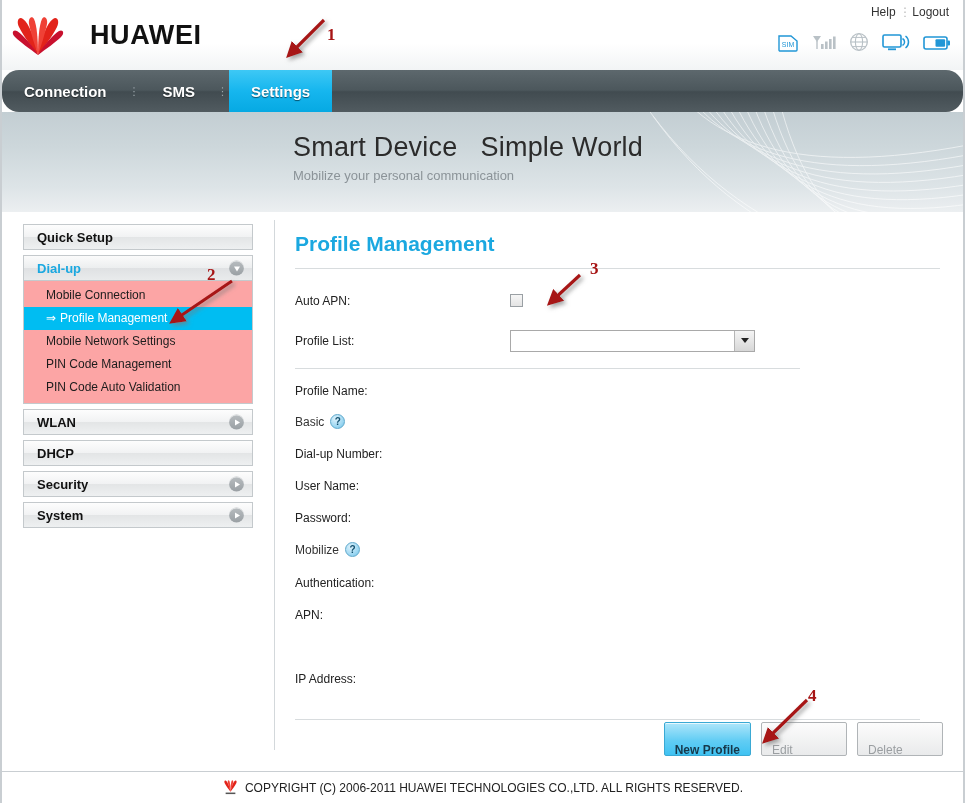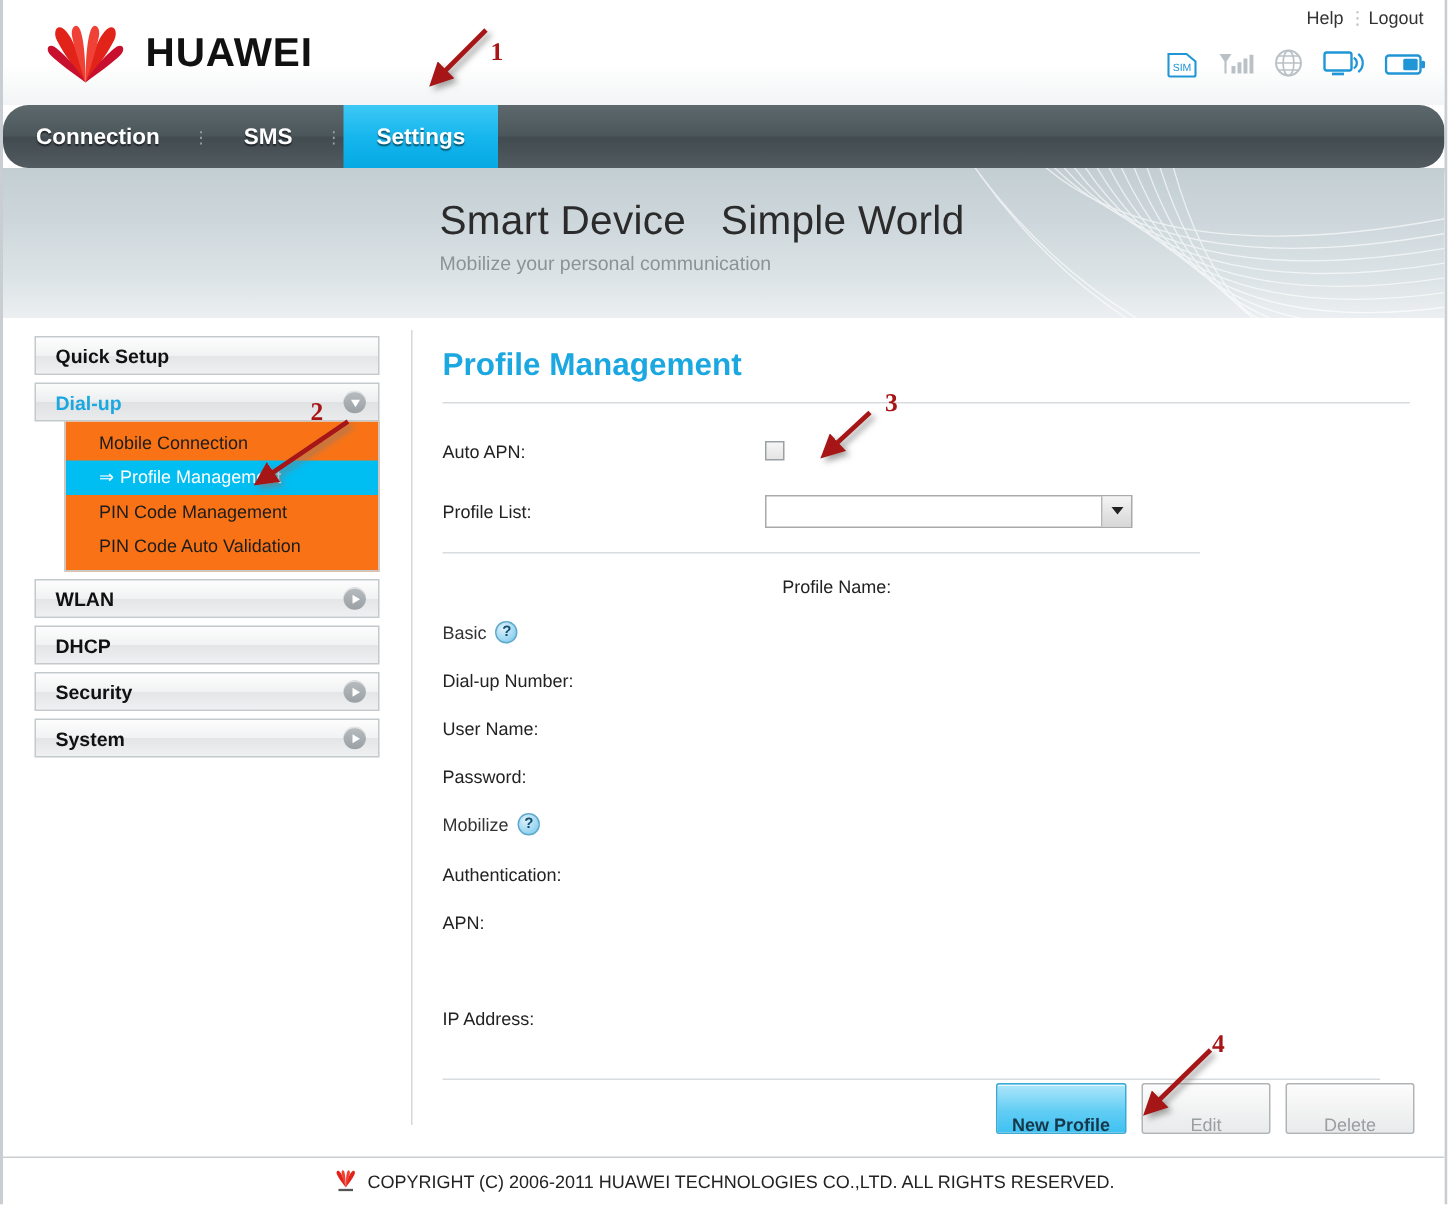--- a/index.html
+++ b/index.html
@@ -12,21 +12,21 @@
     overflow:hidden;
     position:relative;
   }
   #app{position:relative;width:965px;height:803px;overflow:hidden;
        border-left:2px solid #c9ced2;border-right:2px solid #c9ced2;
        box-sizing:border-box;}
 
   
   .header{position:relative;height:70px;
           background:linear-gradient(to bottom,#ffffff 0%,#ffffff 62%,#f2f4f5 100%);}
-  .logo-wrap{position:absolute;left:27px;top:13px;display:flex;align-items:center;}
+  .logo-wrap{position:absolute;left:8px;top:13px;display:flex;align-items:center;gap:12px;}
   .logo-mark{width:56px;height:44px;position:relative;}
   .logo-text{margin-left:12px;font-size:27px;font-weight:bold;letter-spacing:.6px;color:#111;}
 
   .toplinks{position:absolute;right:14px;top:5px;font-size:12px;color:#333;}
   .toplinks a{color:#333;text-decoration:none;}
   .toplinks .sep{display:inline-block;width:10px;text-align:center;color:#bbb;}
 
   .statusicons{position:absolute;right:12px;top:32px;display:flex;align-items:flex-end;gap:13px;}
 
   
@@ -65,21 +65,21 @@
   .chev{position:absolute;right:8px;top:50%;transform:translateY(-50%);
         width:15px;height:15px;border-radius:50%;
         background:linear-gradient(to bottom,#b8bdc0,#9aa0a4);
         display:flex;align-items:center;justify-content:center;
         box-shadow:inset 0 1px 0 rgba(255,255,255,.6);}
   .chev i{display:block;width:0;height:0;}
   .chev.down i{border-left:3.5px solid transparent;border-right:3.5px solid transparent;
                border-top:5px solid #fff;margin-top:1px;}
   .chev.right i{border-top:3.5px solid transparent;border-bottom:3.5px solid transparent;
                 border-left:5px solid #fff;margin-left:1px;}
-  .sb-sub{background:#f97316;border:1px solid #c4c9cc;border-top:none;box-sizing:border-box;padding:3px 0 4px;margin-left:20px;}
+  .sb-sub{background:#fca5a5;border:1px solid #c4c9cc;border-top:none;box-sizing:border-box;padding:3px 0 4px;}
   .sb-item{height:23px;line-height:23px;padding-left:22px;font-size:12px;color:#1c1c1c;cursor:pointer;}
   .sb-item.sel{background:#00bdf2;color:#fff;padding-left:22px;}
   .sb-item.sel .arrow{display:inline-block;margin-right:4px;}
   .arrow{display:none;}
 
   
   .main{flex:1;padding:16px 0 0 21px;box-sizing:border-box;position:relative;}
   .page-title{font-size:21px;font-weight:bold;color:#1ba8e0;margin:4px 0 0 0;}
   .rule{height:1px;background:#d8dcde;margin-top:12px;}
   .rule.wide{width:645px;}
@@ -100,21 +100,21 @@
   .sel-btn i{width:0;height:0;border-left:4px solid transparent;border-right:4px solid transparent;
              border-top:5px solid #222;}
 
   .helpicon{display:inline-flex;width:15px;height:15px;border-radius:50%;margin-left:6px;
             background:radial-gradient(circle at 35% 30%,#ddf1fb,#9fd8f2 60%,#6fc2e8 100%);
             border:1px solid #5fa9cc;align-items:center;justify-content:center;
             color:#14506e;font-size:10px;font-weight:bold;cursor:pointer;
             box-sizing:border-box;vertical-align:middle;}
 
   .btnrow{position:absolute;right:20px;bottom:12px;display:flex;gap:10px;}
-  .btn{min-width:86px;height:24px;line-height:22px;text-align:center;font-size:12px;
+  .btn{min-width:86px;height:24px;line-height:22px;text-align:left;font-size:12px;
        border:1px solid #b0b4b7;box-sizing:border-box;cursor:pointer;border-radius:2px;
        background:linear-gradient(to bottom,#fcfcfc,#e9eaeb);color:#9a9ea1;padding:16px 10px;}
   .btn.primary{font-weight:bold;color:#17384a;border:1px solid #3aa9d4;
        background:linear-gradient(to bottom,#aee6fa,#62cdf4 55%,#3fc2f2 100%);
        box-shadow:inset 0 1px 0 rgba(255,255,255,.7);}
 
   
   .footer{position:absolute;left:0;right:0;bottom:0;height:31px;
           border-top:1px solid #c9ced2;background:#fff;
           display:flex;align-items:center;justify-content:center;gap:6px;
@@ -249,20 +249,23 @@
             </span>
         </div>
         <div class="sb-sub">
           <div class="sb-item">
             <span>Mobile Connection</span>
           </div>
           <div class="sb-item sel">
             <span class="arrow">⇒</span><span>Profile Management</span>
           </div>
           <div class="sb-item">
+            <span>Mobile Network Settings</span>
+          </div>
+          <div class="sb-item">
             <span>PIN Code Management</span>
           </div>
           <div class="sb-item">
             <span>PIN Code Auto Validation</span>
           </div>
         </div>
       </div>
 
       <div class="sb-group">
         <div class="sb-head">
@@ -311,21 +314,21 @@
         <span class="flabel">Profile List:</span>
         <span class="sel-box">
           <span class="sel-btn">
               <i></i>
             </span>
         </span>
       </div>
 
       <div class="rule short" style="margin-top:16px;"></div>
 
-      <div class="frow" style="margin-top:10px;justify-content:center;">
+      <div class="frow" style="margin-top:10px;">
         <span class="flabel">Profile Name:</span>
       </div>
 
       <div class="frow" style="margin-top:8px;">
         <span>Basic</span>
         <span class="helpicon">?</span>
       </div>
 
       <div class="frow" style="margin-top:9px;">
         <span class="flabel">Dial-up Number:</span>

